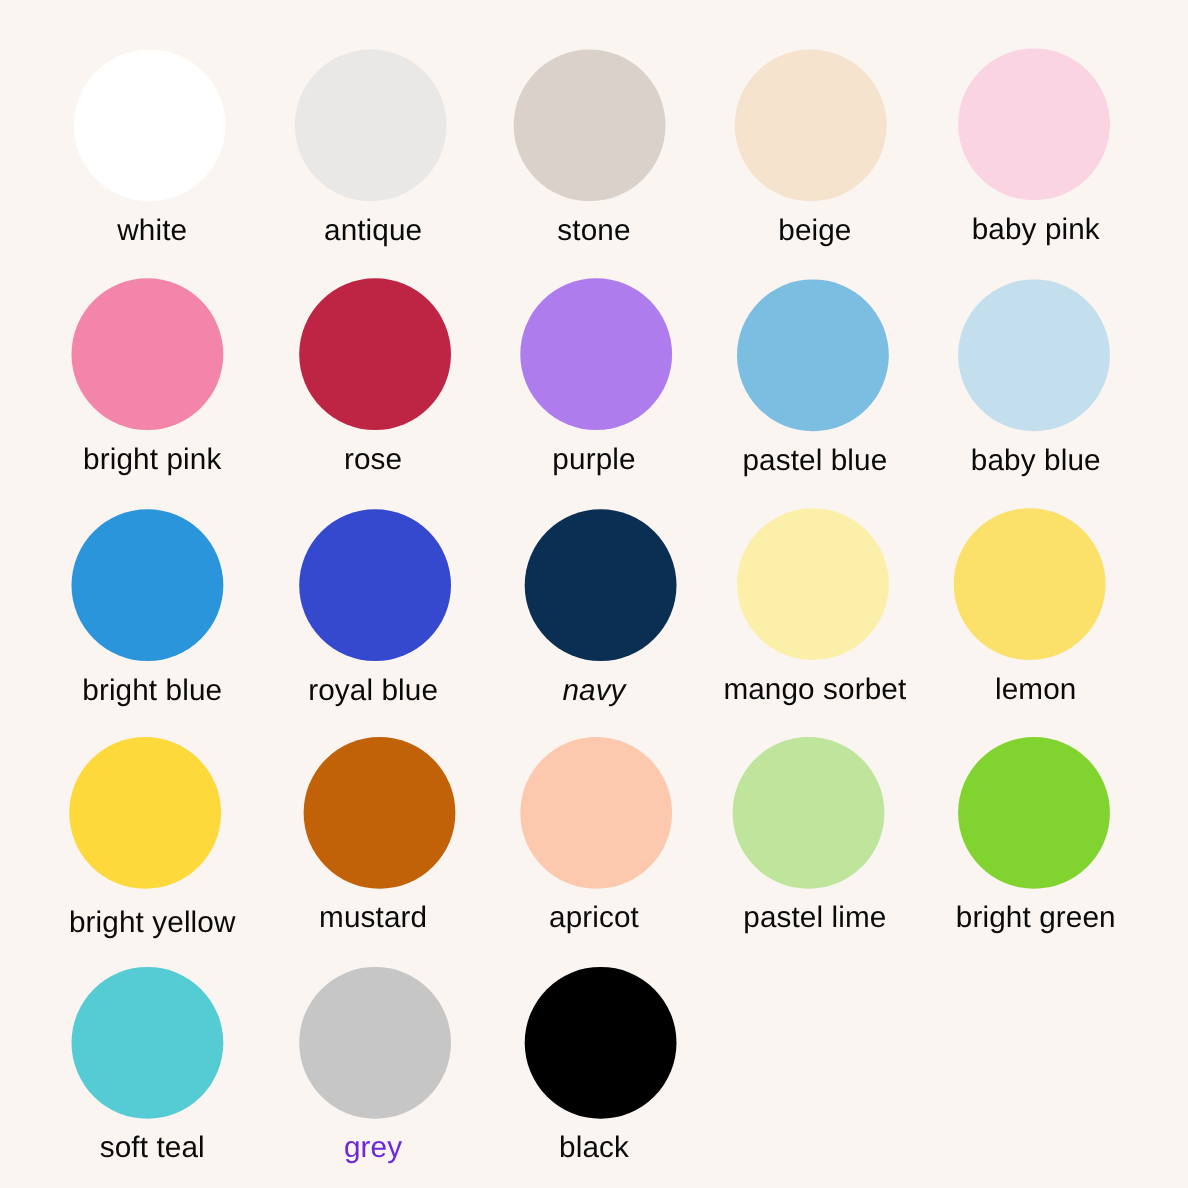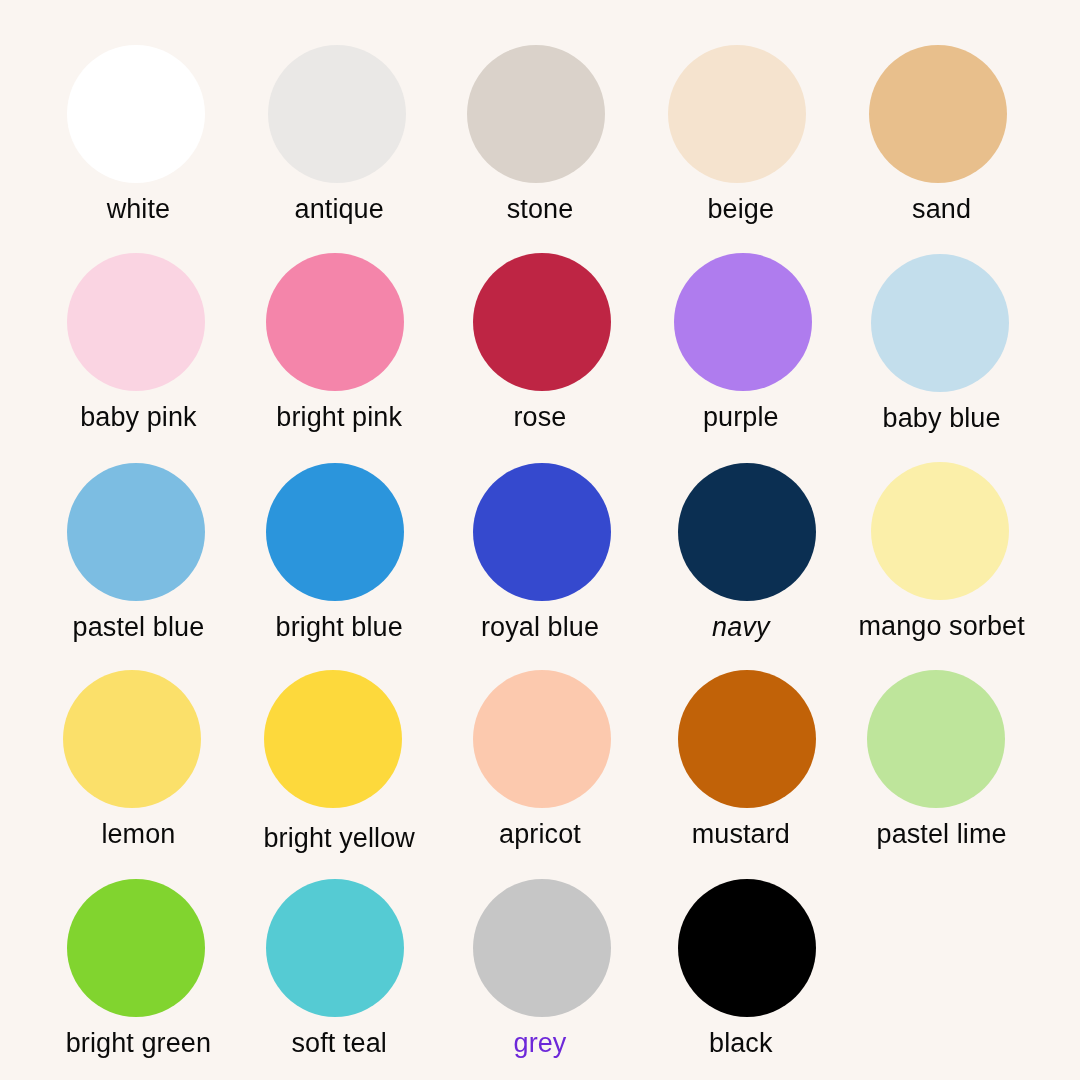--- a/index.html
+++ b/index.html
@@ -83,49 +83,45 @@
       <div class="swatch-label" style="color: rgb(10, 10, 10);">antique</div>
     </div>
     <div class="swatch-cell row-1">
       <div class="swatch-dot nudge-l4" style="background: rgb(218, 210, 202);"></div>
       <div class="swatch-label" style="color: rgb(10, 10, 10);">stone</div>
     </div>
     <div class="swatch-cell row-1">
       <div class="swatch-dot nudge-l4" style="background: rgb(245, 227, 206);"></div>
       <div class="swatch-label" style="color: rgb(10, 10, 10);">beige</div>
     </div>
-    <div class="swatch-cell row-1">
-      <div class="swatch-dot nudge-l4" style="background: rgb(232, 191, 140);"></div>
-      <div class="swatch-label" style="color: rgb(10, 10, 10);">sand</div>
-    </div>
 
     <div class="swatch-cell row-2">
       <div class="swatch-dot nudge-l2" style="background: rgb(250, 212, 226);"></div>
       <div class="swatch-label" style="color: rgb(10, 10, 10);">baby pink</div>
     </div>
     <div class="swatch-cell row-2">
       <div class="swatch-dot nudge-l4" style="background: rgb(244, 133, 170);"></div>
       <div class="swatch-label" style="color: rgb(10, 10, 10); text-align: center;">bright pink</div>
     </div>
     <div class="swatch-cell row-2">
       <div class="swatch-dot nudge-r2" style="background: rgb(190, 37, 68);"></div>
       <div class="swatch-label" style="color: rgb(10, 10, 10);">rose</div>
     </div>
     <div class="swatch-cell row-2">
       <div class="swatch-dot nudge-r2" style="background: rgb(175, 124, 238);"></div>
       <div class="swatch-label" style="color: rgb(10, 10, 10);">purple</div>
     </div>
 
     <div class="swatch-cell row-3">
+      <div class="swatch-dot nudge-l2" style="background: rgb(124, 189, 226);"></div>
+      <div class="swatch-label" style="color: rgb(10, 10, 10);">pastel blue</div>
+    </div>
+    <div class="swatch-cell row-3">
       <div class="swatch-dot nudge-l2" style="background: rgb(195, 222, 236);"></div>
       <div class="swatch-label" style="color: rgb(10, 10, 10);">baby blue</div>
-    </div>
-    <div class="swatch-cell row-3">
-      <div class="swatch-dot nudge-l2" style="background: rgb(124, 189, 226);"></div>
-      <div class="swatch-label" style="color: rgb(10, 10, 10);">pastel blue</div>
     </div>
     <div class="swatch-cell row-3">
       <div class="swatch-dot nudge-l4" style="background: rgb(43, 149, 220);"></div>
       <div class="swatch-label" style="color: rgb(10, 10, 10);">bright blue</div>
     </div>
     <div class="swatch-cell row-3">
       <div class="swatch-dot nudge-r2" style="background: rgb(53, 73, 206);"></div>
       <div class="swatch-label" style="color: rgb(10, 10, 10);">royal blue</div>
     </div>
     <div class="swatch-cell row-3">
@@ -139,26 +135,26 @@
     </div>
     <div class="swatch-cell row-4">
       <div class="swatch-dot nudge-l6" style="background: rgb(251, 224, 106);"></div>
       <div class="swatch-label" style="color: rgb(10, 10, 10);">lemon</div>
     </div>
     <div class="swatch-cell row-4">
       <div class="swatch-dot nudge-l6" style="background: rgb(253, 217, 60);"></div>
       <div class="swatch-label" style="color: rgb(10, 10, 10); margin-top: 16px;">bright yellow</div>
     </div>
     <div class="swatch-cell row-4">
+      <div class="swatch-dot nudge-r6" style="background: rgb(193, 98, 8);"></div>
+      <div class="swatch-label" style="color: rgb(10, 10, 10);">mustard</div>
+    </div>
+    <div class="swatch-cell row-4">
       <div class="swatch-dot nudge-r2" style="background: rgb(252, 201, 174);"></div>
       <div class="swatch-label" style="color: rgb(10, 10, 10);">apricot</div>
-    </div>
-    <div class="swatch-cell row-4">
-      <div class="swatch-dot nudge-r6" style="background: rgb(193, 98, 8);"></div>
-      <div class="swatch-label" style="color: rgb(10, 10, 10);">mustard</div>
     </div>
 
     <div class="swatch-cell row-5">
       <div class="swatch-dot nudge-l6" style="background: rgb(190, 229, 155);"></div>
       <div class="swatch-label" style="color: rgb(10, 10, 10);">pastel lime</div>
     </div>
     <div class="swatch-cell row-5">
       <div class="swatch-dot nudge-l2" style="background: rgb(129, 212, 47);"></div>
       <div class="swatch-label" style="color: rgb(10, 10, 10);">bright green</div>
     </div>

